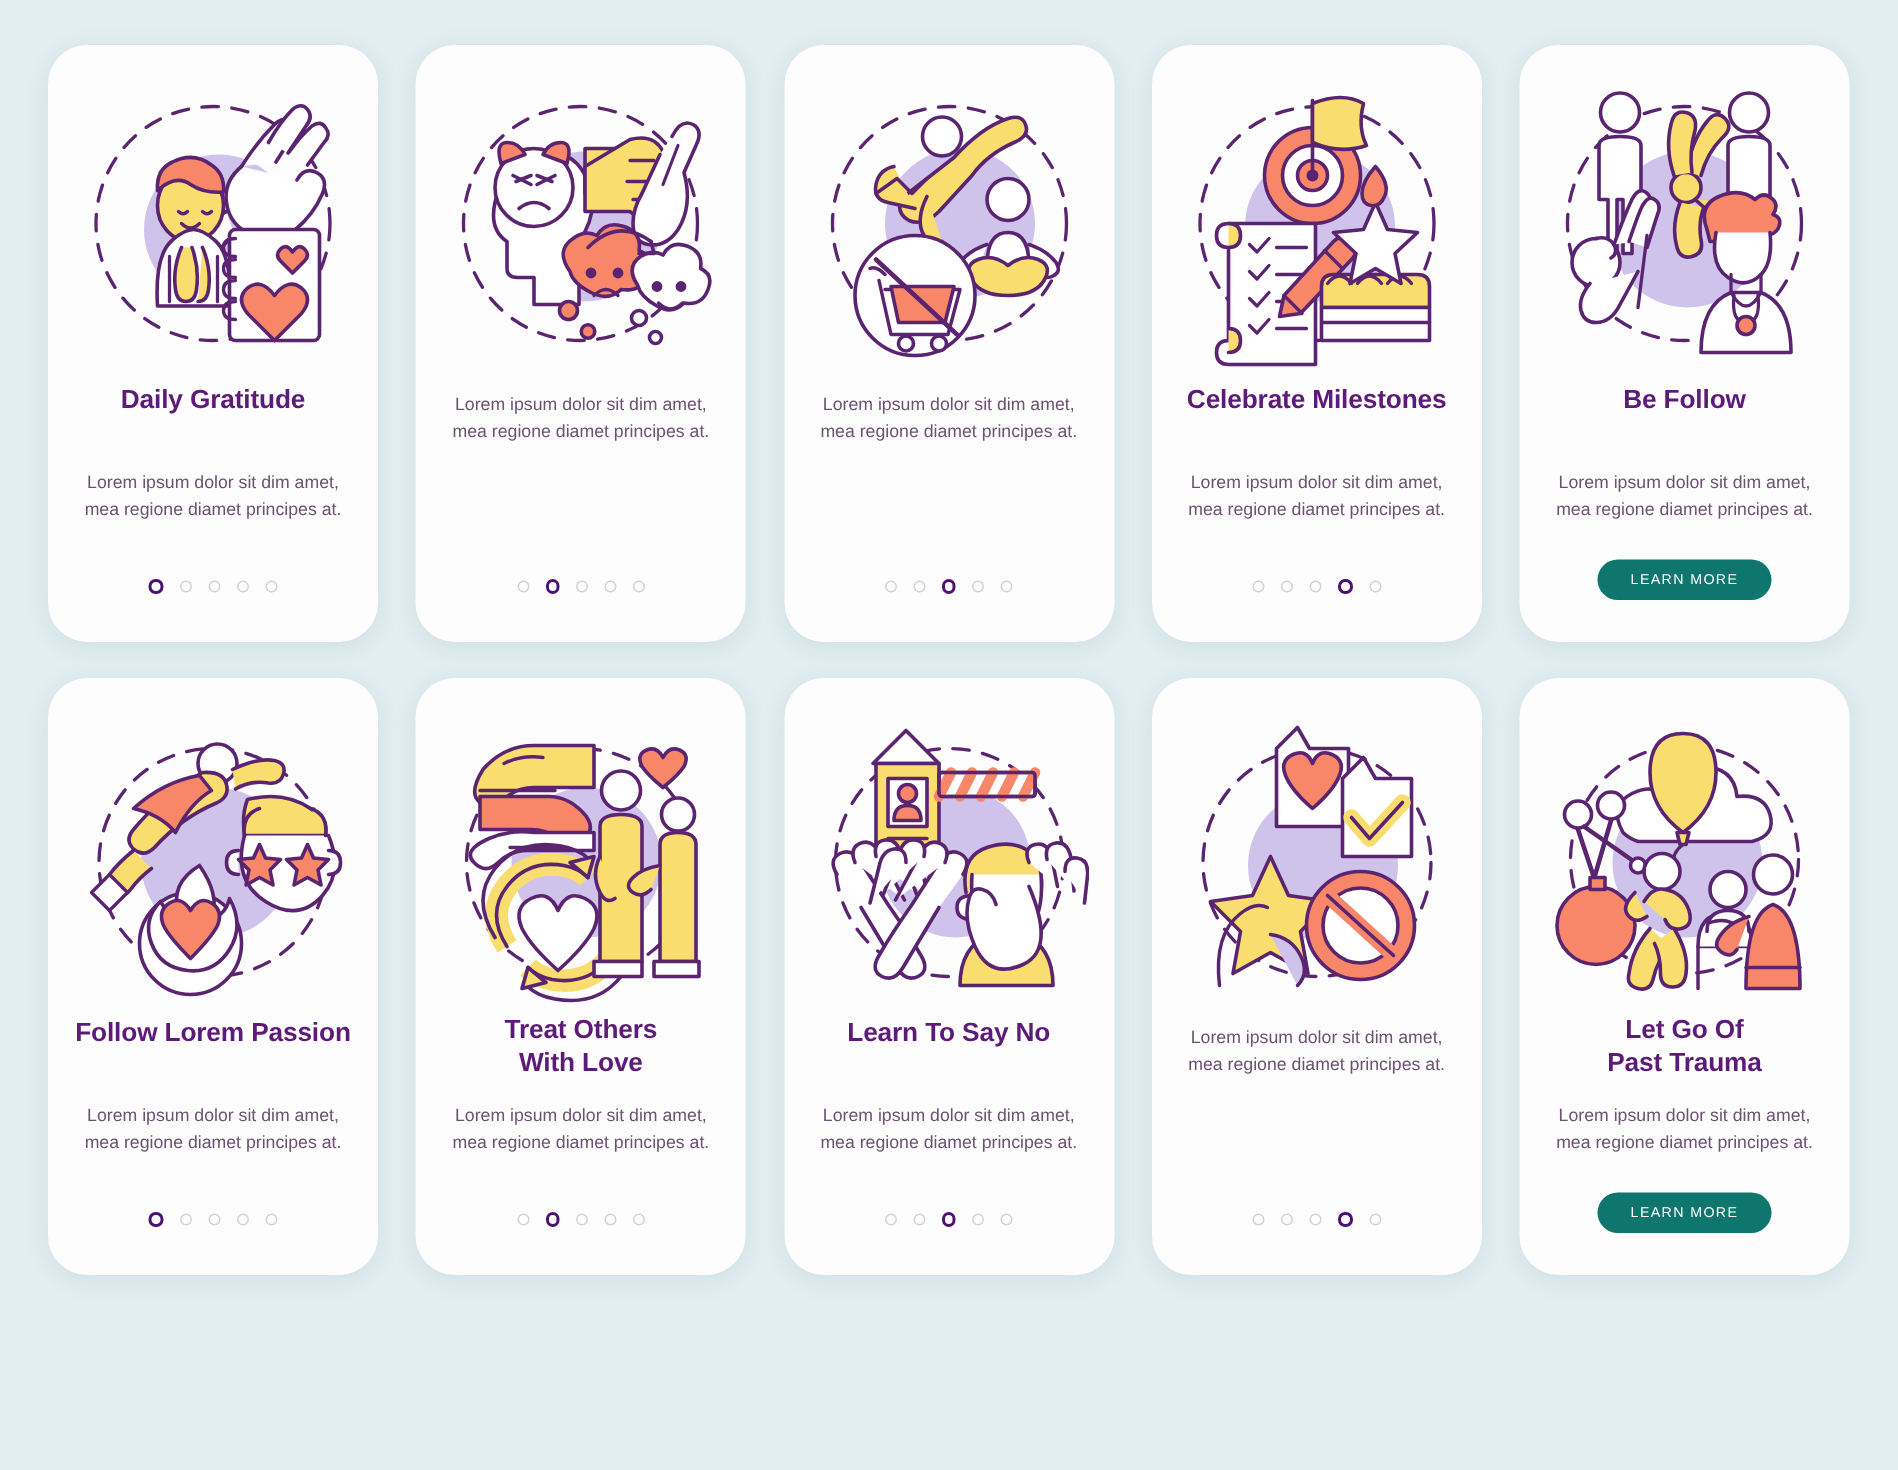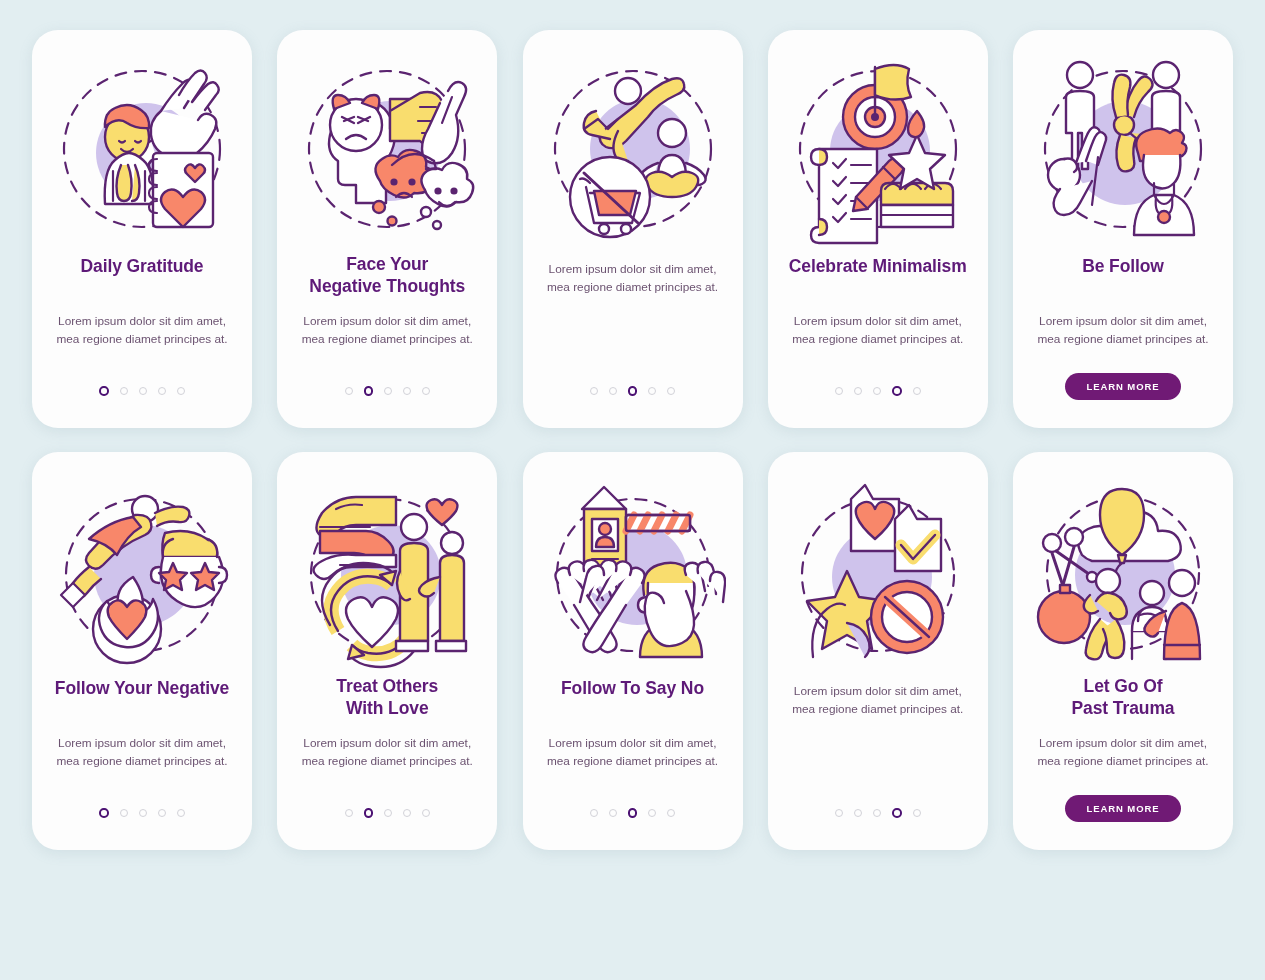--- a/index.html
+++ b/index.html
@@ -86,24 +86,24 @@
     border: 1.6px solid #d2d2d8;
     box-sizing: border-box;
     background: transparent;
   }
   .dot.active {
     border: 2.8px solid #4c1273;
     width: 9.5px;
     height: 9.5px;
   }
   .cta {
-    background: #701a75;
+    background: #0f766e;
     color: #ffffff;
     font-size: 9.5px;
-    font-weight: bold;
+    font-weight: normal;
     letter-spacing: 0.9px;
     border: none;
     border-radius: 14px;
     padding: 8px 22px;
     margin-bottom: 28px;
     cursor: pointer;
     white-space: nowrap;
   }
   
   .titlewrap {
@@ -211,23 +211,20 @@
             <circle cx="144" cy="142" r="2.4" fill="#5b2470"></circle>
             <circle cx="160" cy="142" r="2.4" fill="#5b2470"></circle>
             <path d="M145 153 q8 8 16 0" stroke-width="2.2"></path>
             <circle cx="132" cy="163" r="5" fill="#fff"></circle>
             <circle cx="143" cy="176" r="4" fill="#fff"></circle>
 
             <path d="M98 116 q20 -20 42 -4" stroke-width="2.4"></path>
             <path d="M140 112 l2 8 l-10 0" stroke-width="2.4" fill="none"></path>
           </g>
         </svg>
-      </div>
-      <div class="titlewrap">
-        <h2 class="title two-line">Face Your<br>Negative Thoughts</h2>
       </div>
       <div class="descwrap">
         <p class="desc">Lorem ipsum dolor sit dim amet, mea regione diamet principes at.</p>
       </div>
       <div class="spacer"></div>
       <div class="dots">
         <span class="dot"></span>
         <span class="dot active"></span>
         <span class="dot"></span>
         <span class="dot"></span>
@@ -309,21 +306,21 @@
             <path d="M96 166 l72 0" stroke-width="2.2"></path>
             <path d="M100 140 q8 -10 16 0 M120 140 q8 -10 16 0 M140 140 q8 -10 16 0" stroke-width="2.2"></path>
 
             <path d="M132 86 l8 18 l20 2 l-15 14 l4 20 l-17 -10 l-17 10 l4 -20 l-15 -14 l20 -2z" fill="#fff"></path>
 
             <path d="M132 62 q10 12 6 20 q-3 7 -9 6 q-6 -1 -6 -8 q0 -8 9 -18z" fill="#f8876a"></path>
           </g>
         </svg>
       </div>
       <div class="titlewrap">
-        <h2 class="title">Celebrate Minimalism</h2>
+        <h2 class="title">Celebrate Milestones</h2>
       </div>
       <div class="descwrap">
         <p class="desc">Lorem ipsum dolor sit dim amet, mea regione diamet principes at.</p>
       </div>
       <div class="spacer"></div>
       <div class="dots">
         <span class="dot"></span>
         <span class="dot"></span>
         <span class="dot"></span>
         <span class="dot active"></span>
@@ -407,21 +404,21 @@
             <path d="M124 92 l4 9 l10 1 l-7 7 l2 10 l-9 -5 l-9 5 l2 -10 l-7 -7 l10 -1z" fill="#f8876a"></path>
             <path d="M156 92 l4 9 l10 1 l-7 7 l2 10 l-9 -5 l-9 5 l2 -10 l-7 -7 l10 -1z" fill="#f8876a"></path>
 
             <circle cx="78" cy="158" r="34" fill="#fff"></circle>
             <path d="M84 106 q14 20 8 36 q10 -4 12 -14 q10 18 0 34 q-10 16 -28 14 q-18 -2 -24 -18 q-6 -16 6 -28 q4 8 12 8 q-6 -20 14 -32z" fill="#fff"></path>
             <path d="M78 168 q-14 -14 -18 -22 q-4 -10 4 -15 q8 -5 14 5 q6 -10 14 -5 q8 5 4 15 q-4 8 -18 22z" fill="#f8876a"></path>
           </g>
         </svg>
       </div>
       <div class="titlewrap">
-        <h2 class="title">Follow Your Negative</h2>
+        <h2 class="title">Follow Lorem Passion</h2>
       </div>
       <div class="descwrap">
         <p class="desc">Lorem ipsum dolor sit dim amet, mea regione diamet principes at.</p>
       </div>
       <div class="spacer"></div>
       <div class="dots">
         <span class="dot active"></span>
         <span class="dot"></span>
         <span class="dot"></span>
         <span class="dot"></span>
@@ -520,21 +517,21 @@
             <path d="M100 186 q0 -26 20 -34 l22 0 q20 8 20 34z" fill="#f9dd6e"></path>
 
             <path d="M146 104 q-4 -10 4 -12 q8 -2 11 8 l4 20" fill="#fff"></path>
             <path d="M158 102 q-2 -10 6 -11 q8 -1 10 10 l2 22" fill="#fff"></path>
             <path d="M170 110 q0 -10 8 -9 q8 1 7 12 l-2 18" fill="#fff"></path>
             <path d="M146 120 q18 42 -4 52 q-22 10 -32 -12 q-8 -18 -4 -32 q2 -8 9 -6 q7 2 9 10" fill="#fff"></path>
           </g>
         </svg>
       </div>
       <div class="titlewrap">
-        <h2 class="title">Follow To Say No</h2>
+        <h2 class="title">Learn To Say No</h2>
       </div>
       <div class="descwrap">
         <p class="desc">Lorem ipsum dolor sit dim amet, mea regione diamet principes at.</p>
       </div>
       <div class="spacer"></div>
       <div class="dots">
         <span class="dot"></span>
         <span class="dot"></span>
         <span class="dot active"></span>
         <span class="dot"></span>

